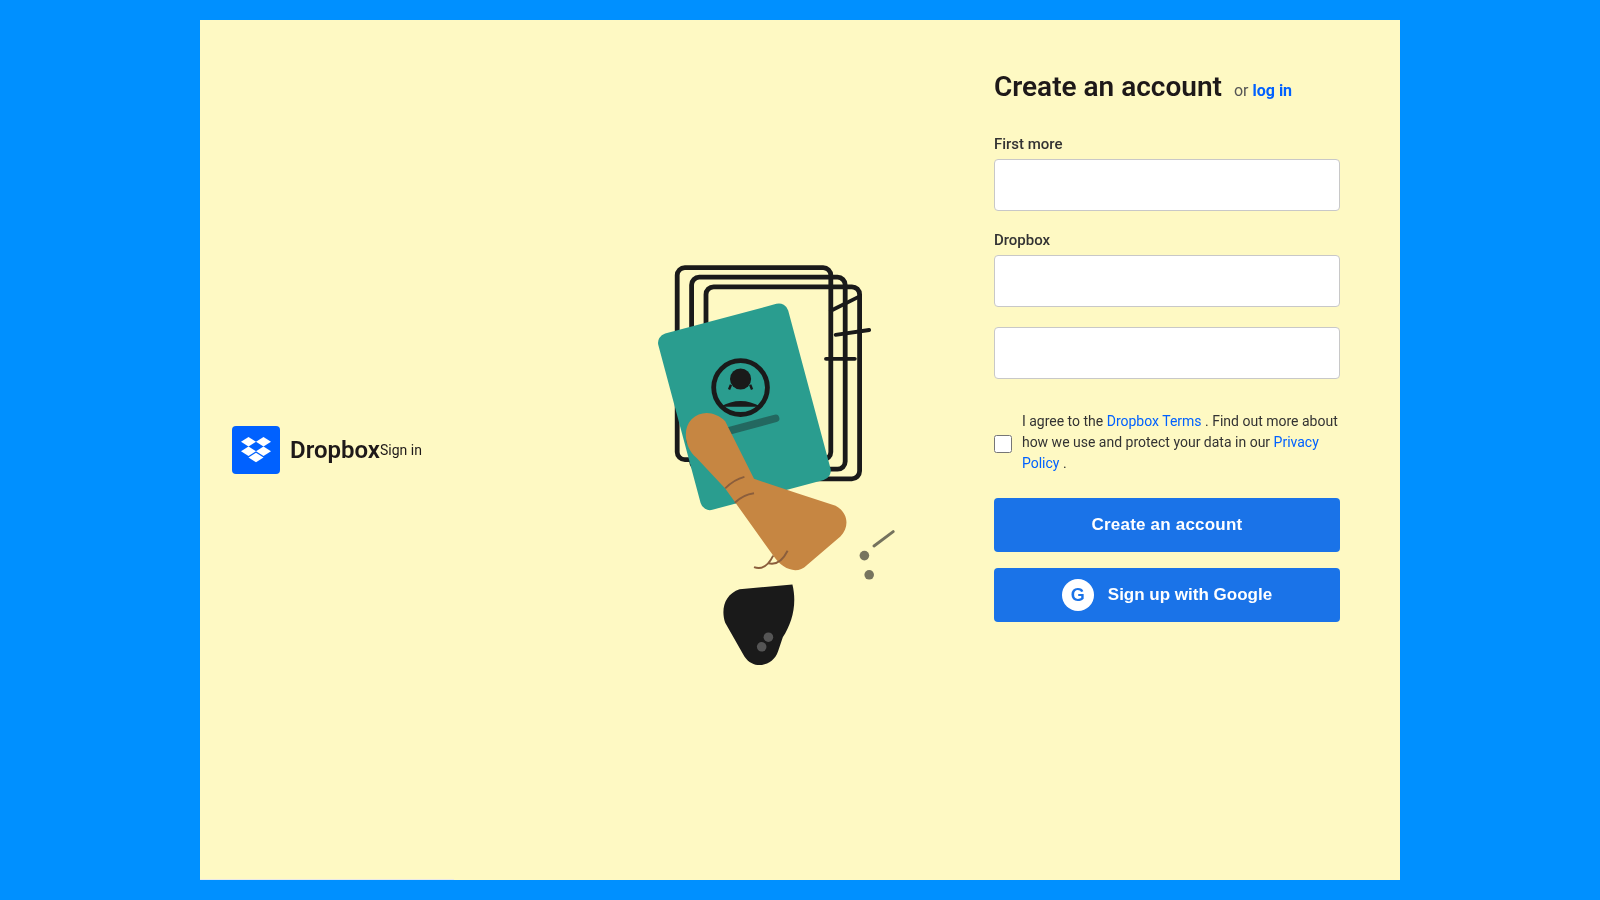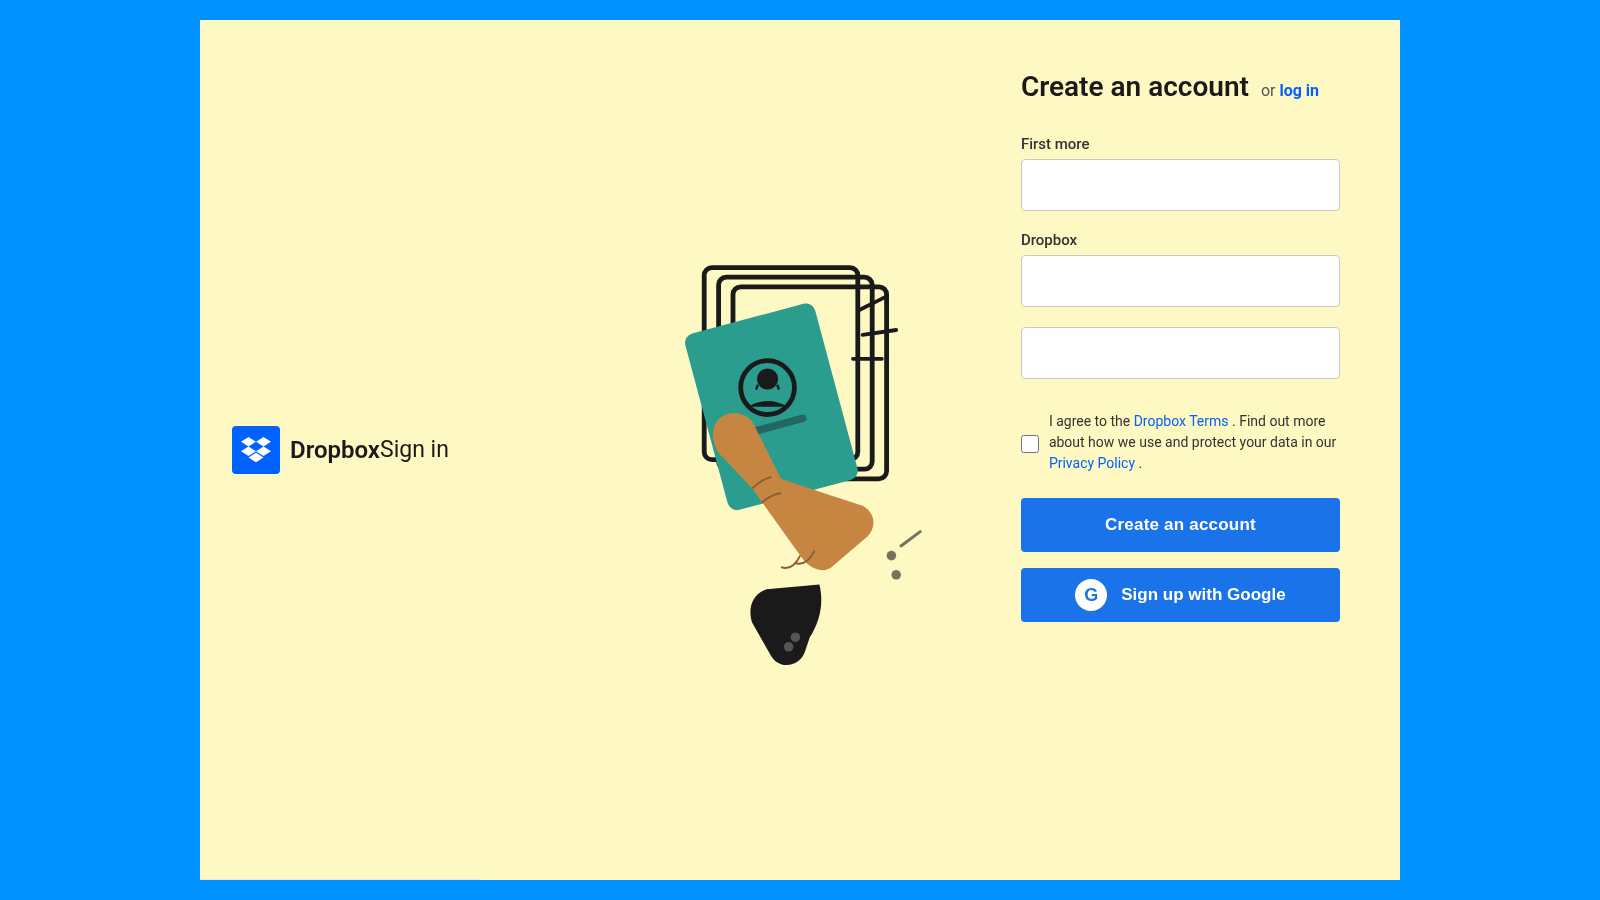--- a/index.html
+++ b/index.html
@@ -41,21 +41,21 @@
       display: flex;
       align-items: center;
       justify-content: center;
     }
     .logo-text {
       font-size: 24px;
       font-weight: 600;
       color: #1e1919;
     }
     .sign-in-link {
-      font-size: 23px;
+      font-size: 14px;
       color: #1e1919;
       text-decoration: none;
       cursor: pointer;
     }
     .content-area {
       display: flex;
       flex: 1;
       padding: 40px 60px 40px 60px;
     }
     .illustration-area {

